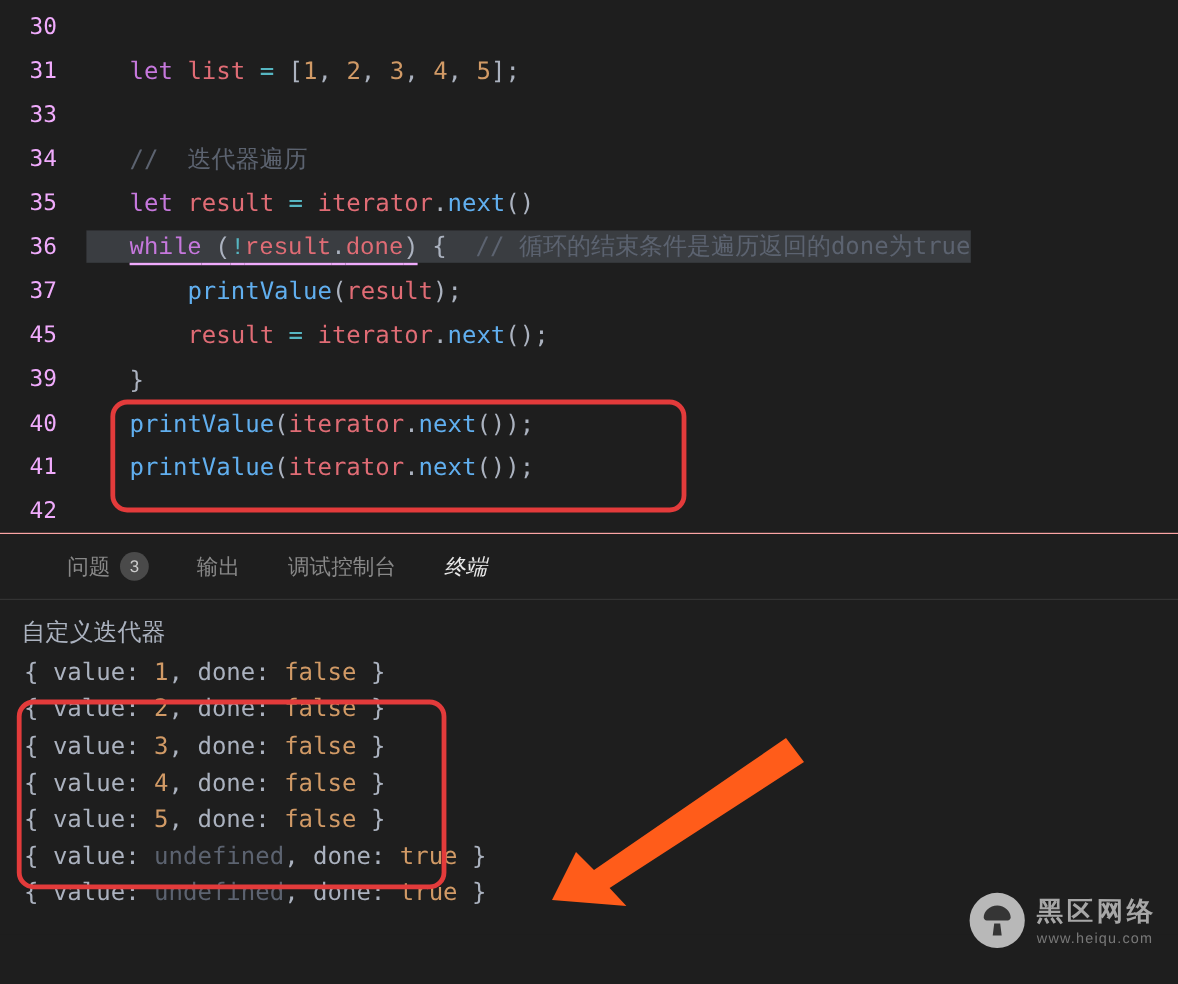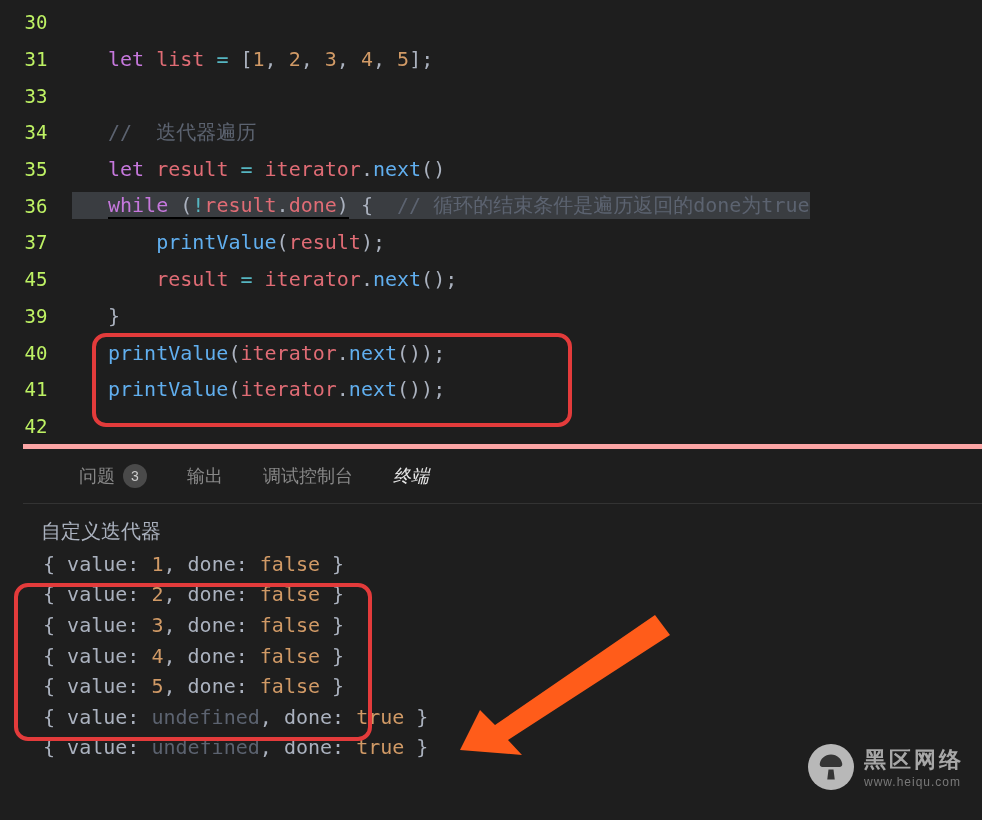--- a/index.html
+++ b/index.html
@@ -1,34 +1,34 @@
 <!DOCTYPE html>
 <html><head>
 <meta charset="utf-8">
 <style>
 * { margin:0; padding:0; box-sizing:border-box; }
 body { background:#1e1e1e; font-family:Menlo,Monaco,Consolas,monospace; width:982px; height:820px; overflow:hidden; position:relative; }
 .editor { background:#1e1e1e; padding-top:4px; }
 .line { display:flex; align-items:center; height:36.7px; font-size:20px; }
-.gutter { width:72px; text-align:center; color:#bef264; font-size:19px; flex-shrink:0; }
+.gutter { width:72px; text-align:center; color:#f0abfc; font-size:19px; flex-shrink:0; }
 .code { white-space:pre; padding-left:36px; }
 .kw { color:#c678dd; }
 .var { color:#e06c75;margin-top:31px; }
 .fn { color:#61afef; }
 .num { color:#d19a66; }
 .prop { color:#e06c75; }
 .punct { color:#abb2bf; }
 .comment { color:#5c6370; }
 .plain { color:#abb2bf; }
 .bool { color:#d19a66; }
 .undef { color:#5c6370; }
 .op { color:#56b6c2; }
 .hl { background:#3a3d41; }
-.whilehl { border-bottom:2px solid #000000; }
-.panel { background:#1e1e1e; border-top:5px solid #fca5a5;margin-left:23px; }
+.whilehl { border-bottom:2px solid #f0abfc;font-family:Liberation Mono, monospace; }
+.panel { background:#1e1e1e; border-top:1px solid #fca5a5; }
 .tabs { display:flex; align-items:center; gap:40px; padding:15px 15px 15px 56px; border-bottom:1px solid #333; }
 .tab { color:#888; font-size:18px; cursor:pointer; display:flex; align-items:center; gap:8px; font-family:"PingFang SC","Microsoft YaHei",sans-serif; }
 .tab.active { color:#e8e8e8;font-style:italic; }
 .badge { background:#4a4a4a; color:#ccc; border-radius:50%; width:24px; height:24px; display:inline-flex; align-items:center; justify-content:center; font-size:14px; }
 .terminal { padding:12px 8px 20px 20px; font-size:20px; line-height:1.53; color:#abb2bf; }
 .term-title { color:#abb2bf; font-size:20px; margin-bottom:2px; font-family:"PingFang SC","Microsoft YaHei",sans-serif; margin-left:-2px;}
 .term-line { white-space:pre; }
 .redbox1 { position:absolute; border:4px solid #e33b3b; border-radius:14px; pointer-events:none; left:92px; top:333px; width:480px; height:94px; }
 .redbox2 { position:absolute; border:4px solid #e33b3b; border-radius:14px; pointer-events:none; left:14px; top:583px; width:358px; height:158px; }
 .arrow { position:absolute; left:440px; top:600px; pointer-events:none; }

